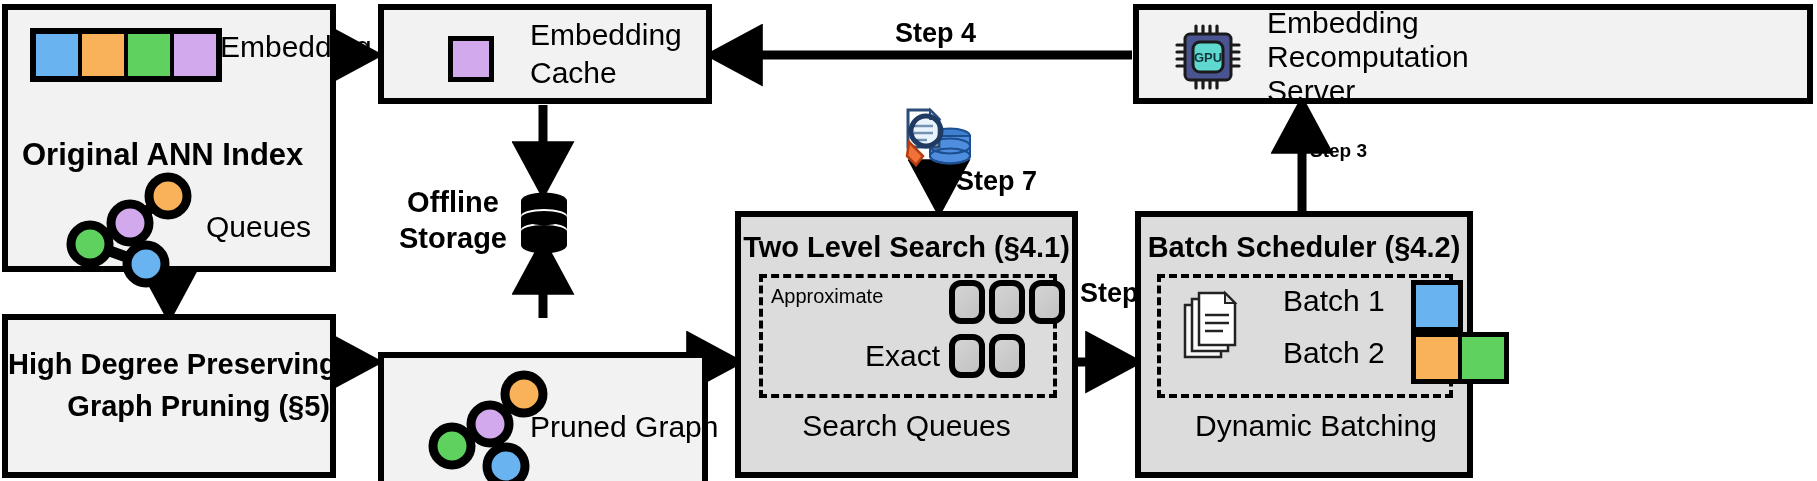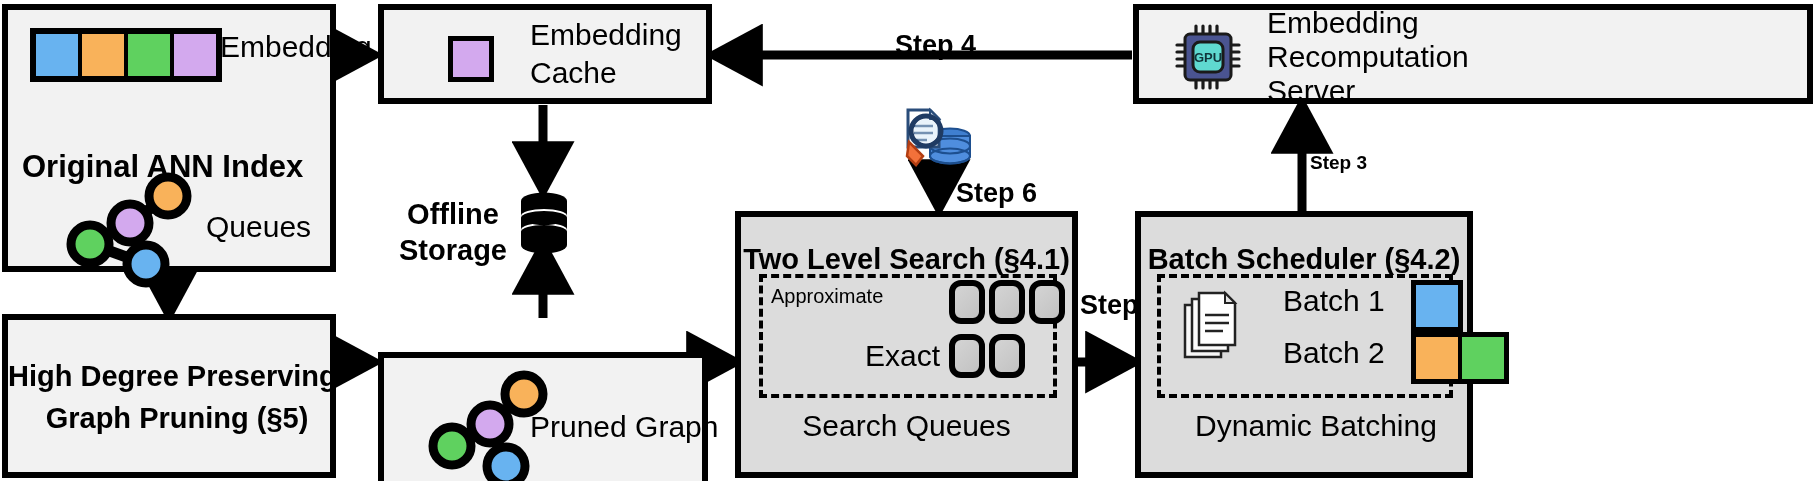--- a/index.html
+++ b/index.html
@@ -2,21 +2,21 @@
 <html><head>
 <meta charset="utf-8">
 <style>
   html,body{margin:0;padding:0;background:#ffffff;}
   body{width:1817px;height:481px;position:relative;overflow:hidden;
        font-family:"Liberation Sans","DejaVu Sans",sans-serif;color:#000;}
   .stage{position:absolute;left:0;top:0;width:1817px;height:352px;}
   .box{position:absolute;background:#f2f2f2;border:6px solid #000;box-sizing:border-box;}
   .box.gray{background:#dcdcdc;}
   .lbl{position:absolute;white-space:pre;line-height:1.12;}
-  .bold{font-weight:bold;margin-top:12px;}
+  .bold{font-weight:bold;}
   .ctr{text-align:center;}
   svg{display:block;overflow:visible;}
   .sq{border:5px solid #000;box-sizing:border-box;}
   .rrect{border:6px solid #000;border-radius:12px;box-sizing:border-box;
          background:linear-gradient(135deg,#d4d4d4,#c2c2c2);}
   .dashed{position:absolute;border:4px dashed #000;box-sizing:border-box;}
   .arrows{position:absolute;left:0;top:0;width:1817px;height:481px;pointer-events:none;}
 </style>
 </head>
 <body>
@@ -72,21 +72,21 @@
       <circle cx="92" cy="47" r="19" fill="#d3a9ee" stroke="#000" stroke-width="9"></circle>
       <circle cx="52" cy="68" r="19" fill="#5fd15f" stroke="#000" stroke-width="9"></circle>
       <circle cx="108" cy="88" r="19" fill="#68b3f0" stroke="#000" stroke-width="9"></circle>
     </svg>
 
     <div class="lbl" style="left:198px;top:200px;font-size:30px;">Queues</div>
   </div>
 
   <div class="box" style="left:2px;top:314px;width:334px;height:164px;padding-left:16px;">
     <div class="lbl bold ctr" style="left:0;top:28px;width:322px;font-size:29px;">High Degree Preserving</div>
-    <div class="lbl bold ctr" style="left:8px;top:70px;width:322px;font-size:29px;">Graph Pruning (§5)</div>
+    <div class="lbl bold ctr" style="left:0;top:70px;width:322px;font-size:29px;text-align:right;">Graph Pruning (§5)</div>
   </div>
 
   <div class="box" style="left:378px;top:4px;width:334px;height:100px;">
     <div class="sq" style="position:absolute;left:64px;top:26px;width:46px;height:46px;background:#d3a9ee;"></div>
     <div class="lbl" style="left:146px;top:8px;font-size:30px;">Embedding</div>
     <div class="lbl" style="left:146px;top:46px;font-size:30px;">Cache</div>
   </div>
 
   <div class="lbl bold ctr" style="left:398px;top:186px;width:110px;font-size:29px;">Offline</div>
   <div class="lbl bold ctr" style="left:398px;top:222px;width:110px;font-size:29px;">Storage</div>
@@ -120,21 +120,21 @@
     <ellipse cx="50" cy="52" rx="20" ry="7.5" fill="none" stroke="#1d4f8f" stroke-width="2"></ellipse>
     <path d="M8 6 h22 l9 9 v28 h-31 z" fill="#ffffff" stroke="#2a4d7a" stroke-width="3"></path>
     <path d="M30 6 v9 h9 z" fill="#cfdced" stroke="#2a4d7a" stroke-width="2"></path>
     <line x1="14" y1="22" x2="33" y2="22" stroke="#2a4d7a" stroke-width="2.5"></line>
     <line x1="14" y1="29" x2="33" y2="29" stroke="#2a4d7a" stroke-width="2.5"></line>
     <line x1="14" y1="36" x2="27" y2="36" stroke="#2a4d7a" stroke-width="2.5"></line>
     <path d="M9 38 l14 14 l-7 9 l-9 -9 z" fill="#f2713a" stroke="#b33e12" stroke-width="2.5"></path>
     <circle cx="26" cy="27" r="15" fill="none" stroke="#1f3b63" stroke-width="5"></circle>
     <circle cx="26" cy="27" r="12" fill="#cfe4f7" opacity="0.45"></circle>
   </svg>
-  <div class="lbl bold" style="left:956px;top:166px;font-size:27px;">Step 6</div>
+  <div class="lbl bold" style="left:956px;top:166px;font-size:27px;">Step 7</div>
 
   <div class="box gray" style="left:735px;top:211px;width:343px;height:267px;">
     <div class="lbl bold ctr" style="left:0;top:14px;width:331px;font-size:29px;">Two Level Search (§4.1)</div>
 
     <div class="dashed" style="left:18px;top:57px;width:298px;height:124px;"></div>
 
     <div class="lbl" style="left:30px;top:68px;font-size:20px;">Approximate</div>
     <div style="position:absolute;left:208px;top:63px;display:flex;gap:4px;">
       <div class="rrect" style="width:36px;height:44px;"></div>
       <div class="rrect" style="width:36px;height:44px;"></div>

